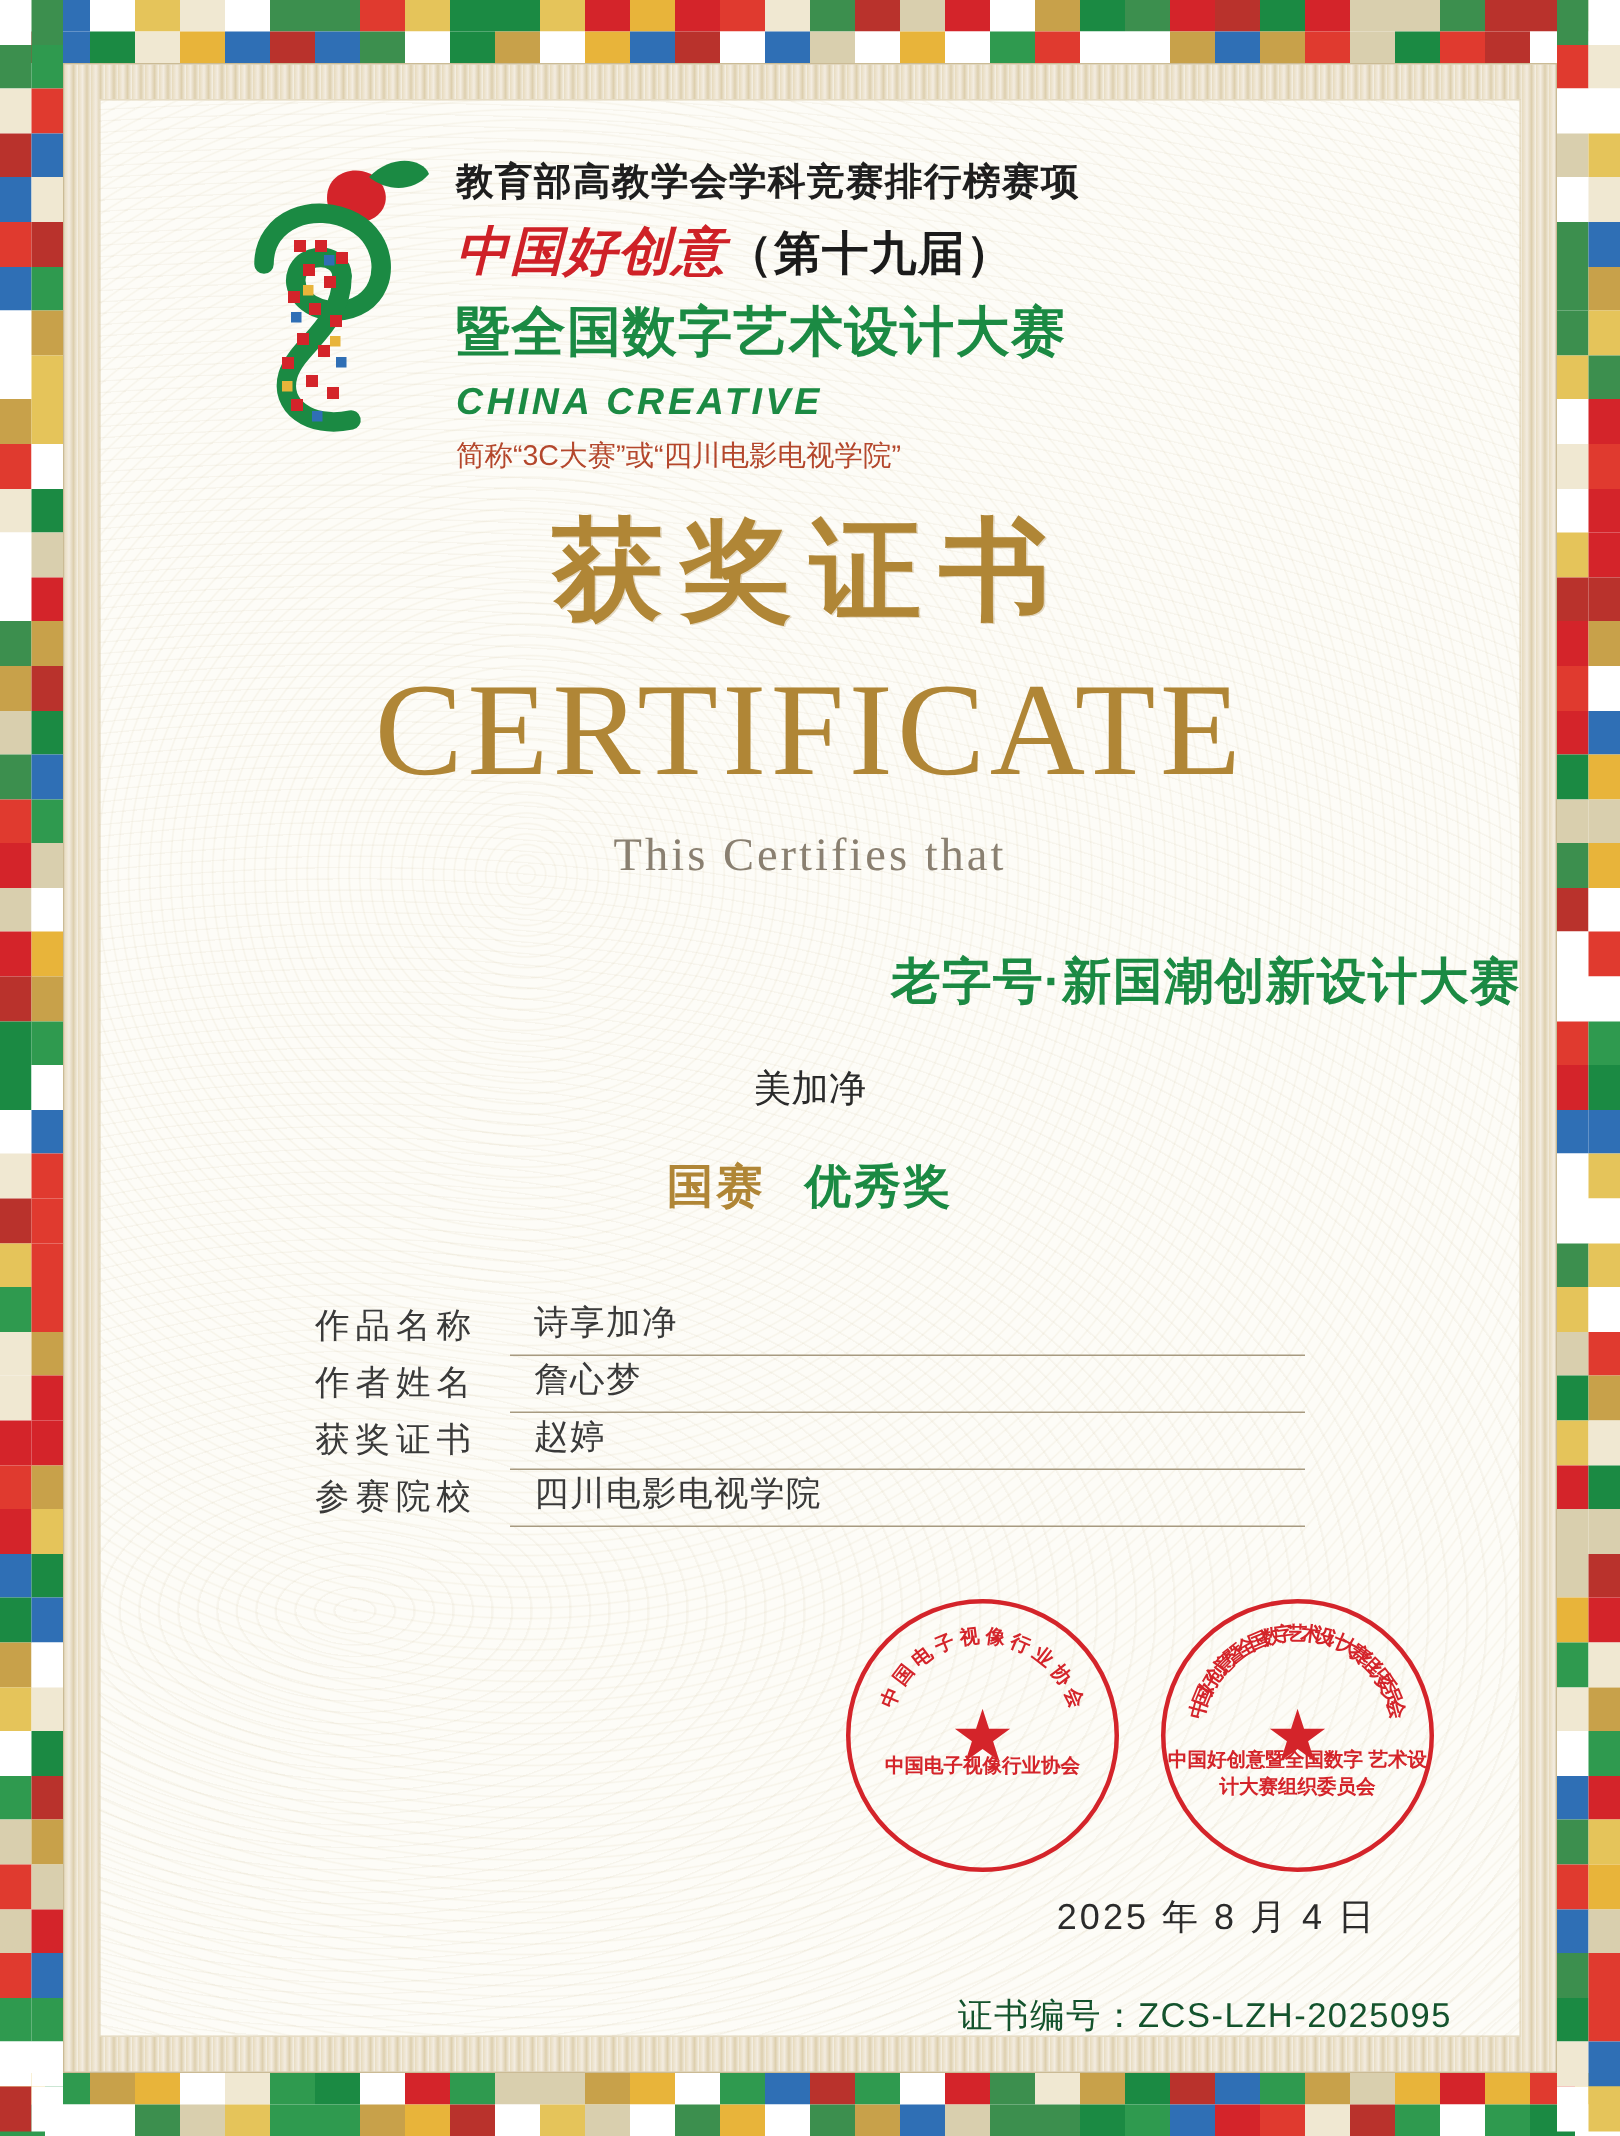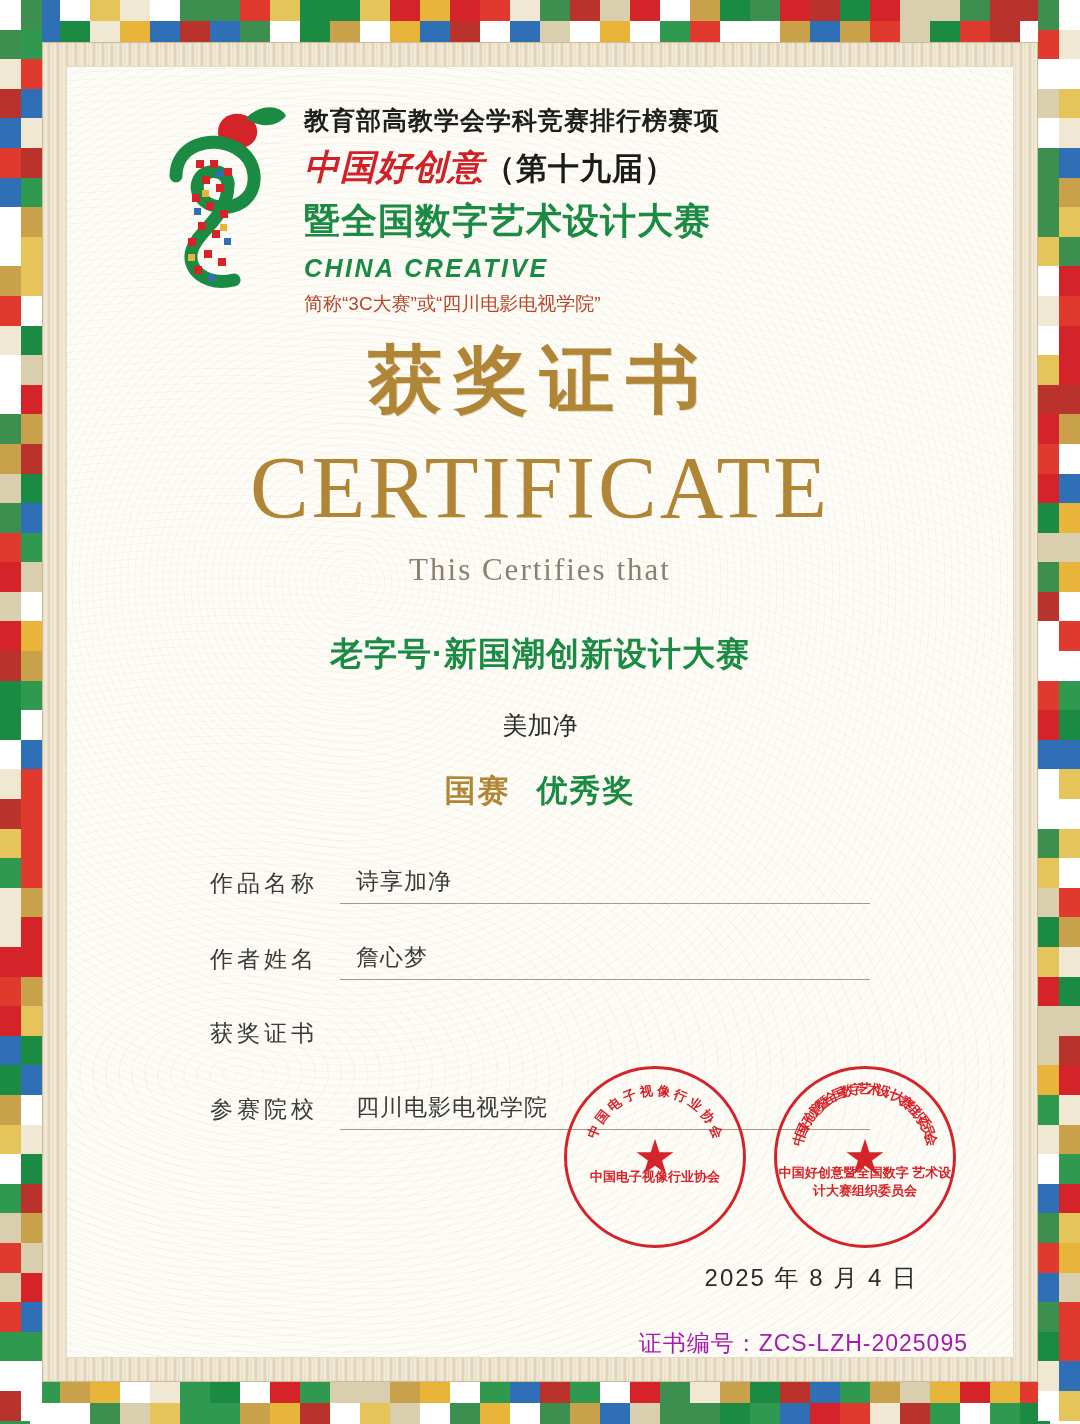--- a/index.html
+++ b/index.html
@@ -156,21 +156,21 @@
     text-align: center;
     font-family: "Liberation Serif", serif;
     font-size: 31px;
     color: #8a8071;
     letter-spacing: 2px;
     margin-top: 14px;
   }
 
   
   .contest-name {
-    text-align: center;
+    text-align: right;
     font-size: 33px;
     font-weight: bold;
     color: #1b8a43;
     margin-top: 44px;
     letter-spacing: 1px;
   }
   .brand-name {
     text-align: center;
     font-size: 25px;
     color: #2b2b2b;
@@ -188,21 +188,20 @@
   .award-line .award-prize { color: #1b8a43; margin-left: 26px; }
 
   
   .fields {
     margin: 54px auto 0 auto;
     width: 660px;
   }
   .field-row {
     display: flex;
     align-items: flex-end;
-    margin-bottom: 38px;
   }
   .field-label {
     width: 130px;
     font-size: 23px;
     color: #3a3a3a;
     letter-spacing: 4px;
     flex: 0 0 auto;
     padding-bottom: 5px;
   }
   .field-value {
@@ -272,21 +271,21 @@
     top: 1196px;
     font-size: 24px;
     color: #2b2b2b;
     letter-spacing: 2px;
   }
   .cert-no {
     position: absolute;
     right: 46px;
     top: 1262px;
     font-size: 23px;
-    color: #a21caf;
+    color: #14532d;
     letter-spacing: 1px;
   }
 
   
   .qr-wrap {
     position: absolute;
     left: 68px;
     top: 1158px;
     width: 120px;
     text-align: center;
@@ -749,20 +748,21 @@
       <div class="field-row">
         <div class="field-label">作品名称</div>
         <div class="field-value">诗享加净</div>
       </div>
       <div class="field-row">
         <div class="field-label">作者姓名</div>
         <div class="field-value">詹心梦</div>
       </div>
       <div class="field-row">
         <div class="field-label">获奖证书</div>
+        <div class="field-value">赵婷</div>
       </div>
       <div class="field-row">
         <div class="field-label">参赛院校</div>
         <div class="field-value">四川电影电视学院</div>
       </div>
     </div>
 
     <div class="stamps">
       <div class="stamp stamp-1">
         <div class="arc-text" id="arc1">

